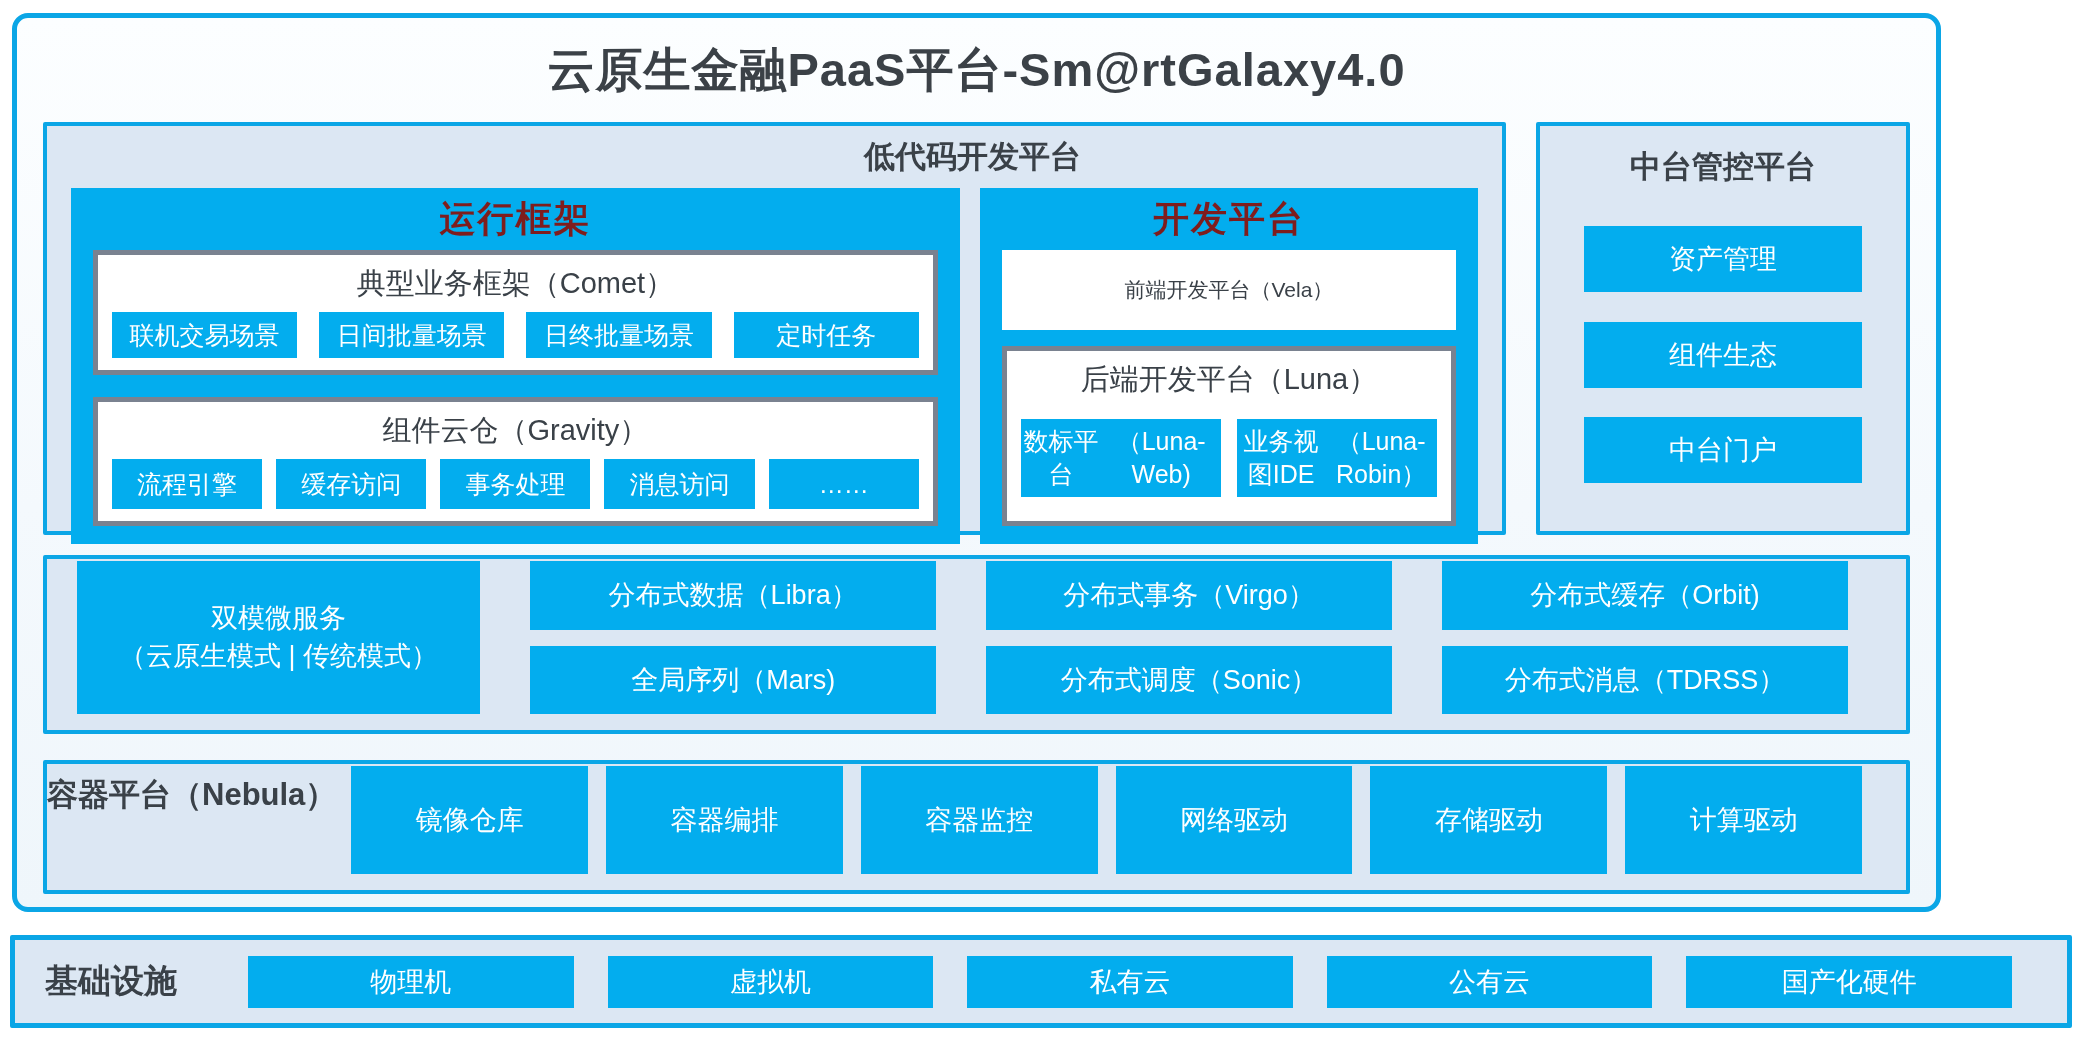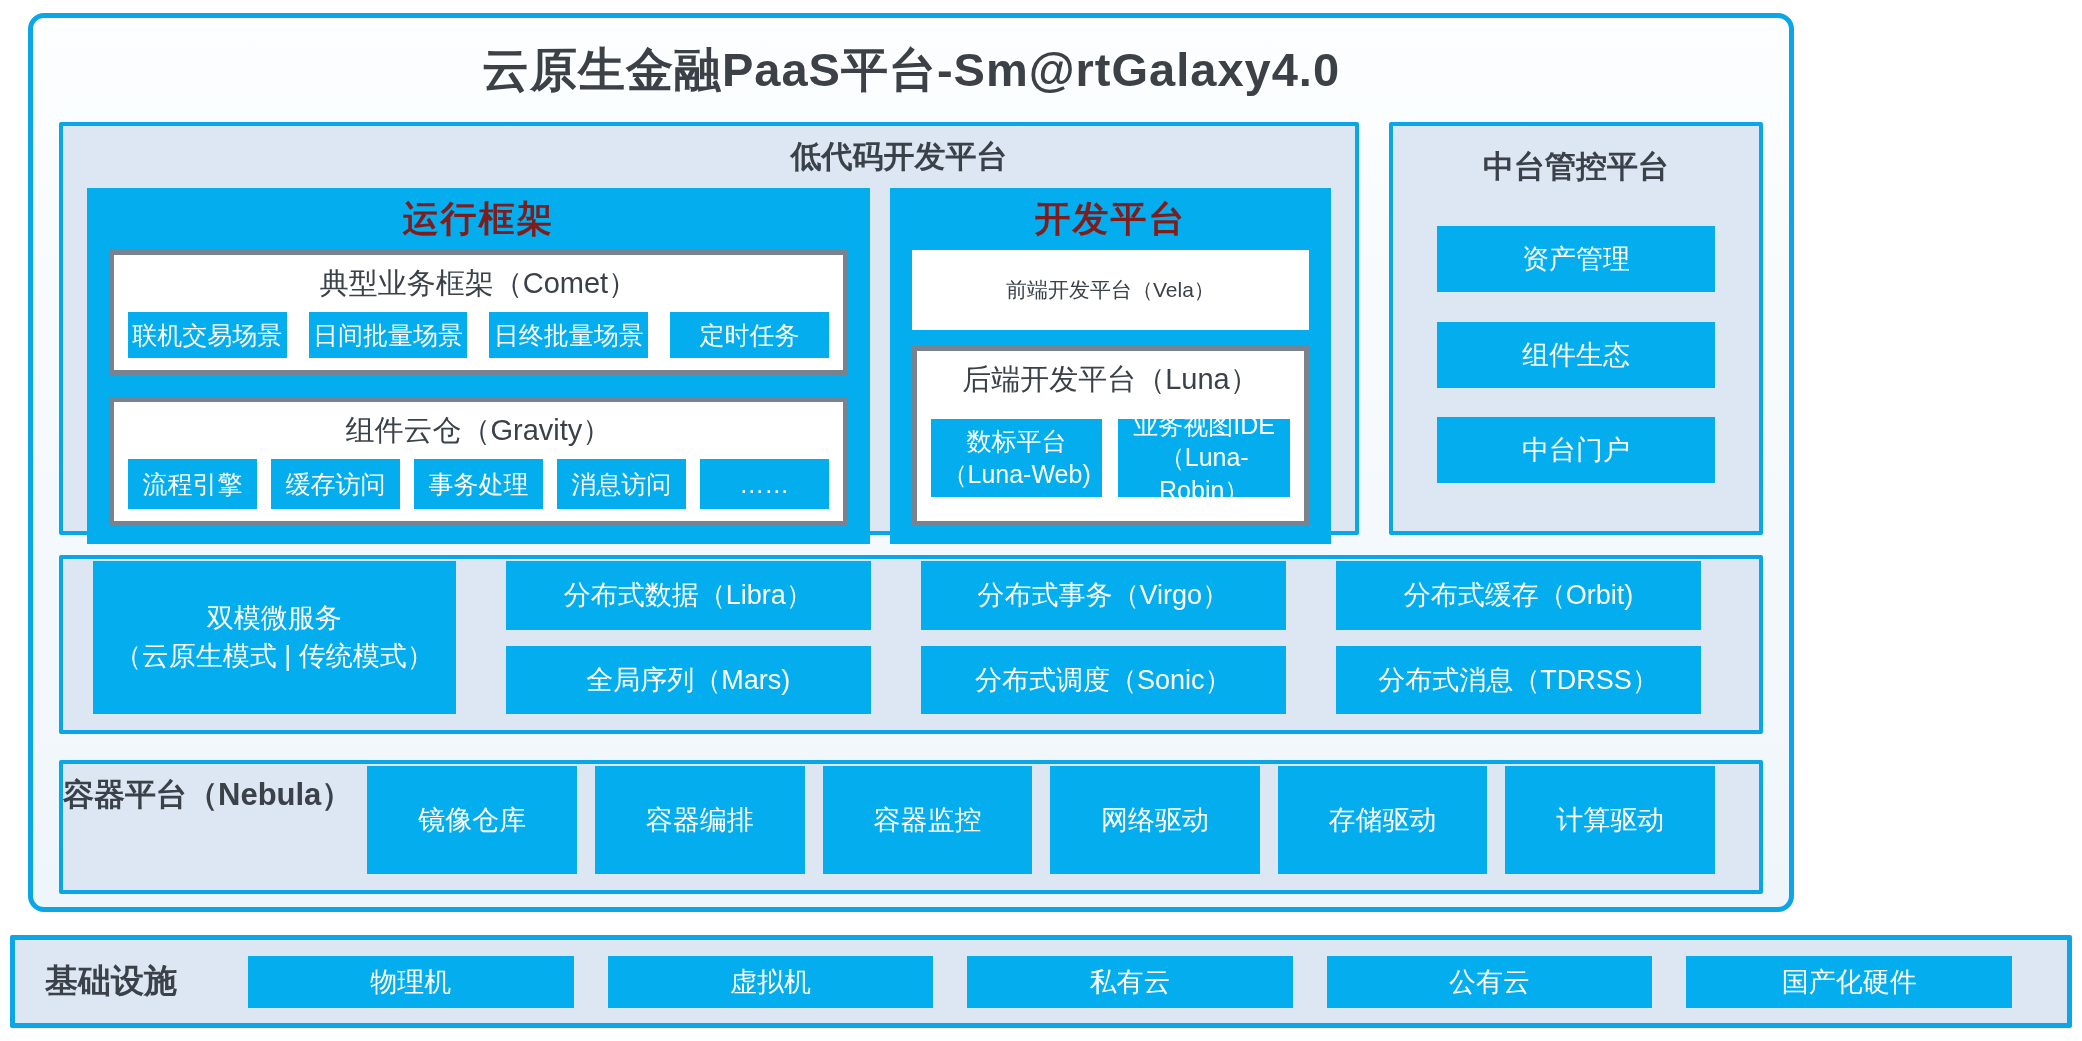--- a/index.html
+++ b/index.html
@@ -2,52 +2,52 @@
 <html><head>
 <meta charset="utf-8">
 <style>
   html,body{margin:0;padding:0;}
   body{
     width:2082px;height:1041px;background:#ffffff;position:relative;overflow:hidden;
     font-family:"Liberation Sans","DejaVu Sans",sans-serif;
     -webkit-font-smoothing:antialiased;
   }
   .outer{
-    position:absolute;left:12px;top:13px;width:1766px;height:899px;box-sizing:border-box;
+    position:absolute;left:12px;top:13px;width:1929px;height:899px;box-sizing:border-box;
     border:5px solid #0ba6e6;border-radius:16px;
     background:linear-gradient(180deg,#fcfeff 0%,#f4f9fd 55%,#eff6fb 100%);
-    padding:0 26px;display:flex;flex-direction:column;margin-left:16px;
+    padding:0 26px;display:flex;flex-direction:column;
   }
   .title{
     height:104px;display:flex;align-items:center;justify-content:center;
     font-size:47px;font-weight:bold;color:#3b4147;letter-spacing:1px;
   }
   .panel{background:#dce7f3;border:4px solid #0ba6e6;box-sizing:border-box;border-radius:2px;}
   .panel-heading{font-size:31px;font-weight:bold;color:#3a4148;text-align:center;}
   .row1{display:flex;gap:30px;height:413px;}
   .lowcode{flex:1;display:flex;flex-direction:column;}
-  .lowcode>.panel-heading{height:62px;line-height:62px;width:fit-content;margin:0 auto;position:relative;left:190px;}
+  .lowcode>.panel-heading{height:62px;line-height:62px;width:fit-content;margin:0 auto;position:relative;left:198px;}
   .lc-row{flex:1;display:flex;gap:20px;padding:0 24px 16px;}
   .cyanbox{background:#03adee;display:flex;flex-direction:column;padding:0 22px 18px;box-sizing:border-box;}
   .runtime{flex:1.86;}
   .dev{flex:1;}
   .cyan-heading{height:62px;display:flex;align-items:center;justify-content:center;color:#7f1d1d;font-size:36px;font-weight:bold;letter-spacing:2px;}
   .whitebox{background:#ffffff;border:5px solid #7a8290;box-sizing:border-box;display:flex;flex-direction:column;}
   .group-heading{font-size:29px;color:#3a4148;text-align:center;padding:9px 0 4px;}
   .comet{flex:0 0 106px;}
   .gravity{flex:1;margin-top:22px;}
   .btn{background:#03adee;color:#ffffff;font-size:25px;display:flex;align-items:center;justify-content:center;text-align:center;}
   .btn-row{display:flex;gap:22px;padding:4px 14px 12px;flex:1;align-items:flex-start;}
   .btn-row .btn{flex:1;height:46px;}
   .gravity .btn-row{gap:14px;}
   .gravity .btn-row .btn{height:50px;}
   .vela{height:80px;background:#ffffff;display:flex;align-items:center;justify-content:center;font-size:21px;color:#3a4148;}
   .luna{margin-top:16px;flex:1;}
   .luna .btn-row{align-items:center;padding:0 14px 10px;gap:16px;}
-  .luna .btn-row .btn{height:78px;flex-direction:column;line-height:1.3;font-size:25px;}
+  .luna .btn-row .btn{height:78px;line-height:1.3;font-size:25px;}
   .mid{width:374px;display:flex;flex-direction:column;}
   .mid>.panel-heading{height:74px;line-height:82px;}
   .mid-btns{flex:1;display:flex;flex-direction:column;justify-content:space-between;padding:26px 44px 48px;}
   .mid-btns .btn{height:66px;font-size:27px;}
   .dist{margin-top:20px;height:179px;display:flex;flex-direction:column;}
   .dist>.panel-heading{height:58px;line-height:64px;}
   .dist-grid{flex:1;display:grid;grid-template-columns:437fr 440fr 440fr 440fr;grid-template-rows:1fr 1fr;gap:16px 50px;padding:2px 58px 16px 30px;}
   .dist-grid .btn{font-size:27px;}
   .dual{grid-row:1/3;flex-direction:column;line-height:1.4;}
   .cont{margin-top:26px;height:134px;display:flex;flex-direction:row;}

